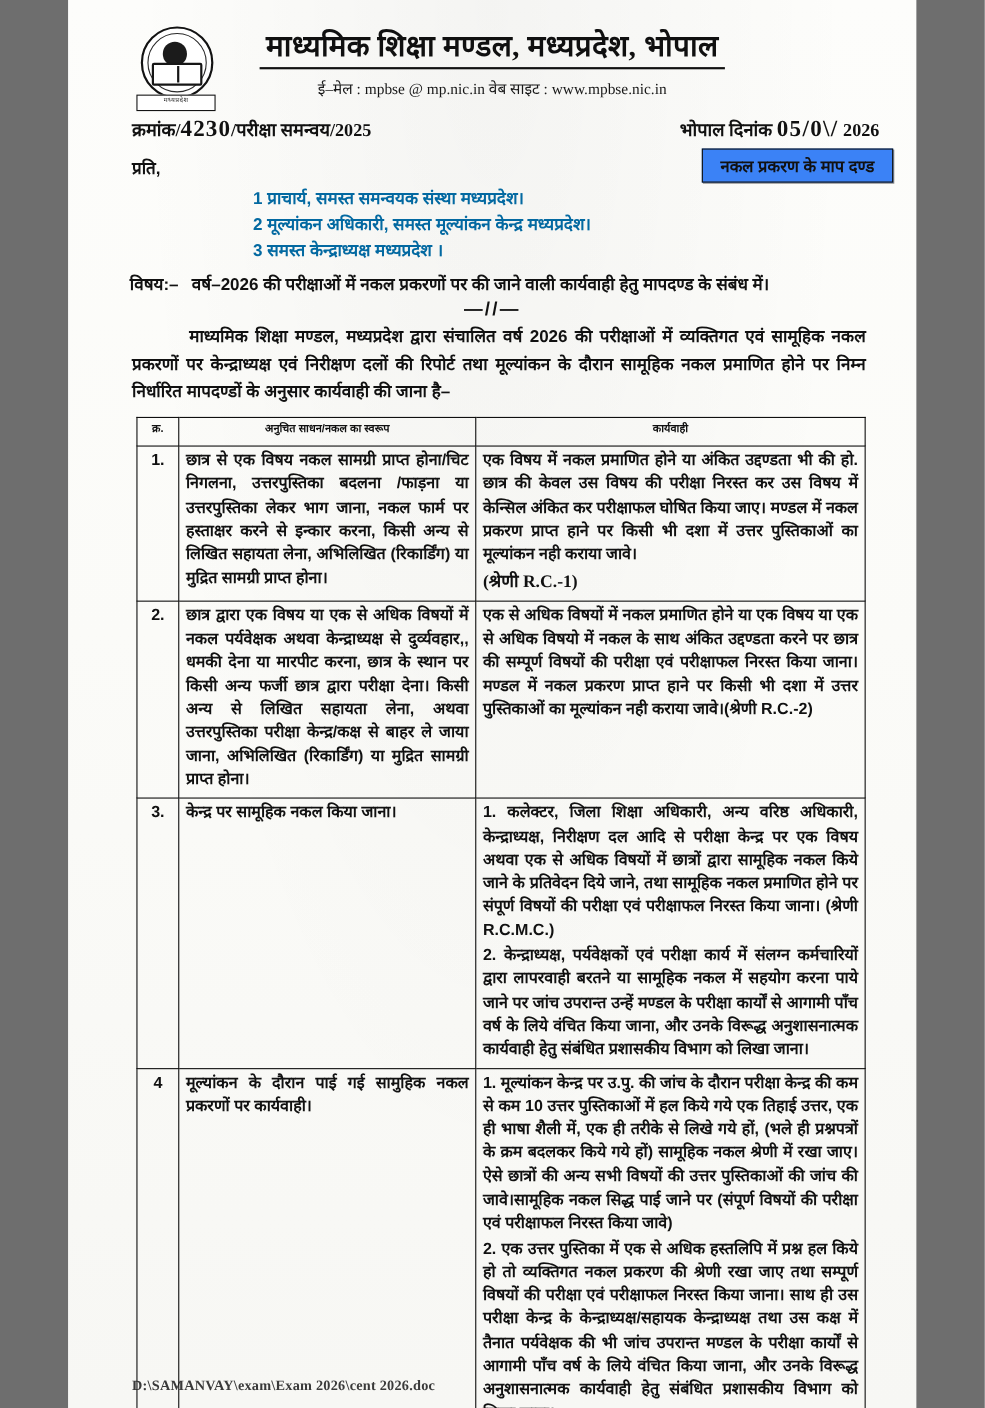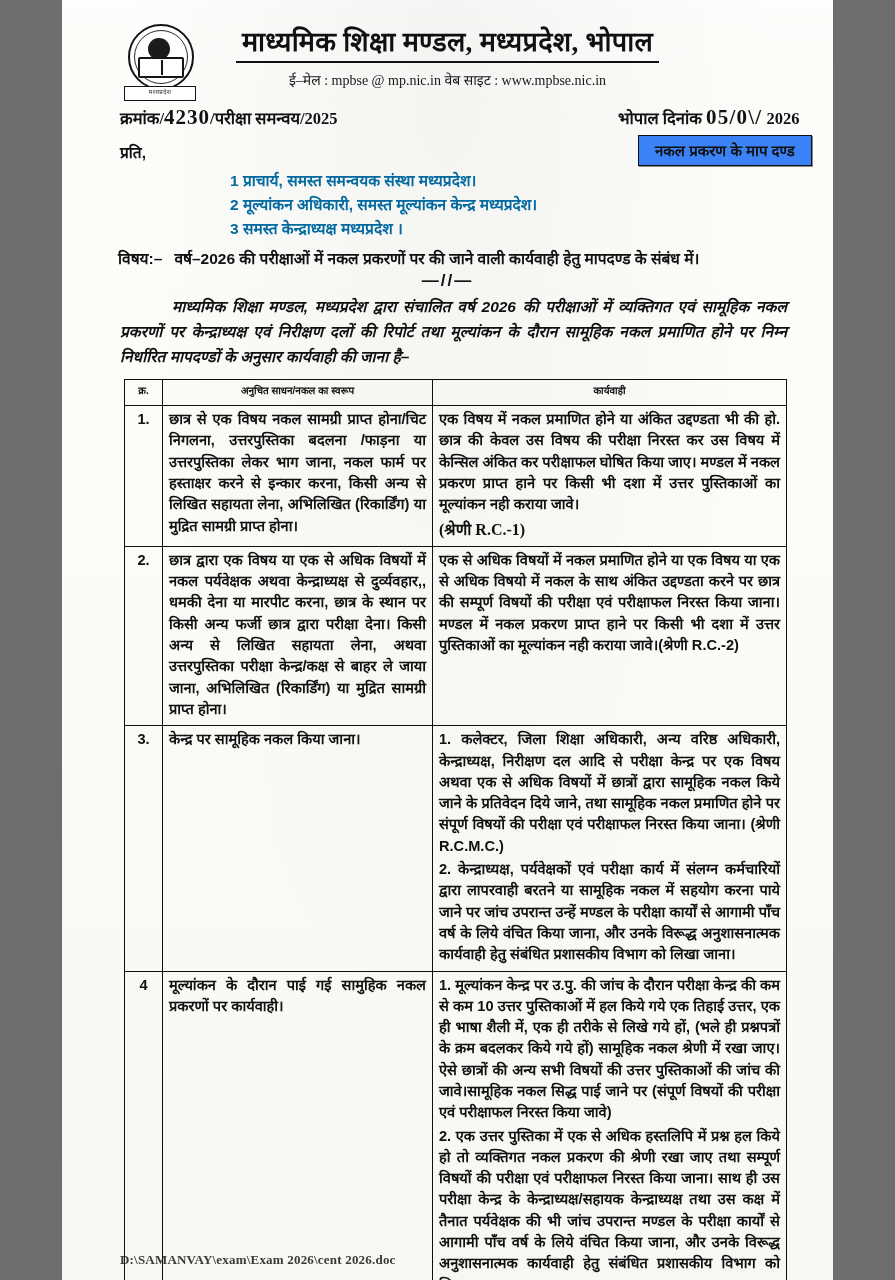--- a/index.html
+++ b/index.html
@@ -114,21 +114,21 @@
   .subject .s-text{flex:1 1 auto;padding-right:40px;}
 
   .divider{
     text-align:center;font-size:17px;font-weight:bold;color:#111;
     letter-spacing:2px;margin:2px 0 4px 0;
   }
 
   .intro{
     margin:0 46px 0 58px;
     font-size:15.5px;font-weight:bold;color:#111;
-    text-align:justify;line-height:1.6;text-indent:52px;font-style:italic;
+    text-align:justify;line-height:1.6;text-indent:52px;
   }
 
   
   .tbl-wrap{margin:10px 46px 0 62px;}
   table.rules{
     width:100%;border-collapse:collapse;table-layout:fixed;
     border:1.6px solid #0f0f0f;
   }
   table.rules th,table.rules td{
     border:1.3px solid #0f0f0f;

